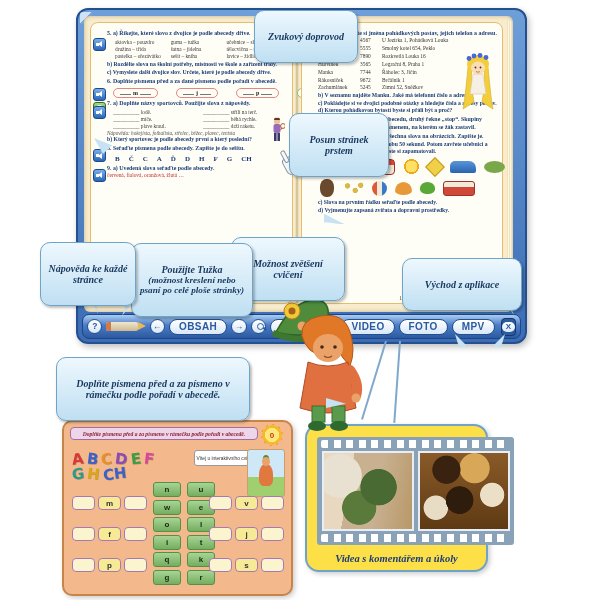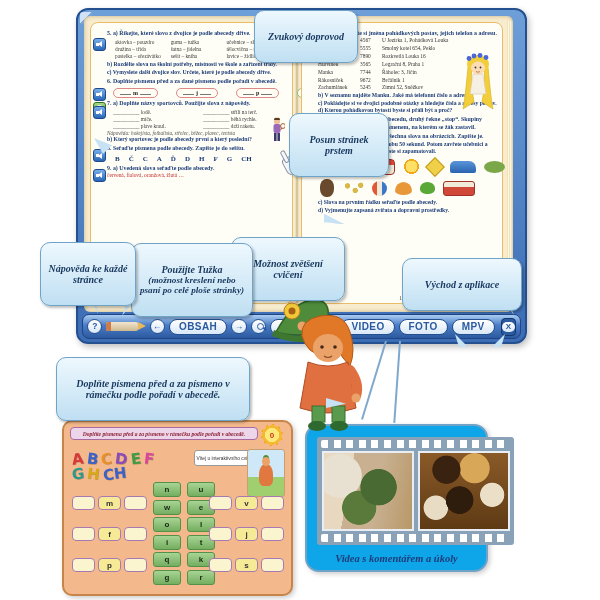--- a/index.html
+++ b/index.html
@@ -175,21 +175,21 @@
        color:#1c2a18;font-weight:bold;font-size:8px;display:flex;align-items:center;justify-content:center;
        font-family:"Liberation Sans",sans-serif;}
   .trips{position:absolute;top:74px;display:flex;flex-direction:column;gap:17px;}
   .trips-left{left:8px;} .trips-right{right:7px;}
   .trip{display:flex;gap:3px;}
   .slot{width:21px;height:12px;background:#fbf5cf;border:1.5px solid #a878b0;border-radius:4px;
        display:flex;align-items:center;justify-content:center;font-weight:bold;font-size:8px;color:#333;}
   .slot.mid{background:#f6ea96;}
 
   
-  .vpanel{position:absolute;left:305px;top:424px;width:183px;height:148px;background:#0ea5e9;
+  .vpanel{position:absolute;left:305px;top:424px;width:183px;height:148px;background:#fde047;
        border:2px solid #6fa3c8;border-radius:14px;z-index:4;box-sizing:border-box;box-shadow:2px 2px 5px rgba(0,0,0,.2);}
   .strip{position:absolute;left:10px;top:11px;width:197px;height:108px;background:#8aa2b8;border-radius:3px;}
   .holes{position:absolute;left:4px;right:4px;height:8px;border-radius:2px;
        background:repeating-linear-gradient(90deg,#fff 0 7px,transparent 7px 12.6px);}
   .holes.top{top:3px;} .holes.bot{bottom:3px;}
   .photo{position:absolute;top:14px;width:92px;height:80px;border:2px solid #e8eef4;box-sizing:border-box;}
   .photo1{left:5px;background:
        radial-gradient(circle at 62% 45%,#4a6a34 0 26%,transparent 27%),
        radial-gradient(circle at 40% 72%,#5a7a3c 0 22%,transparent 23%),
        radial-gradient(circle at 18% 30%,#e8e0d0 0 24%,transparent 25%),

